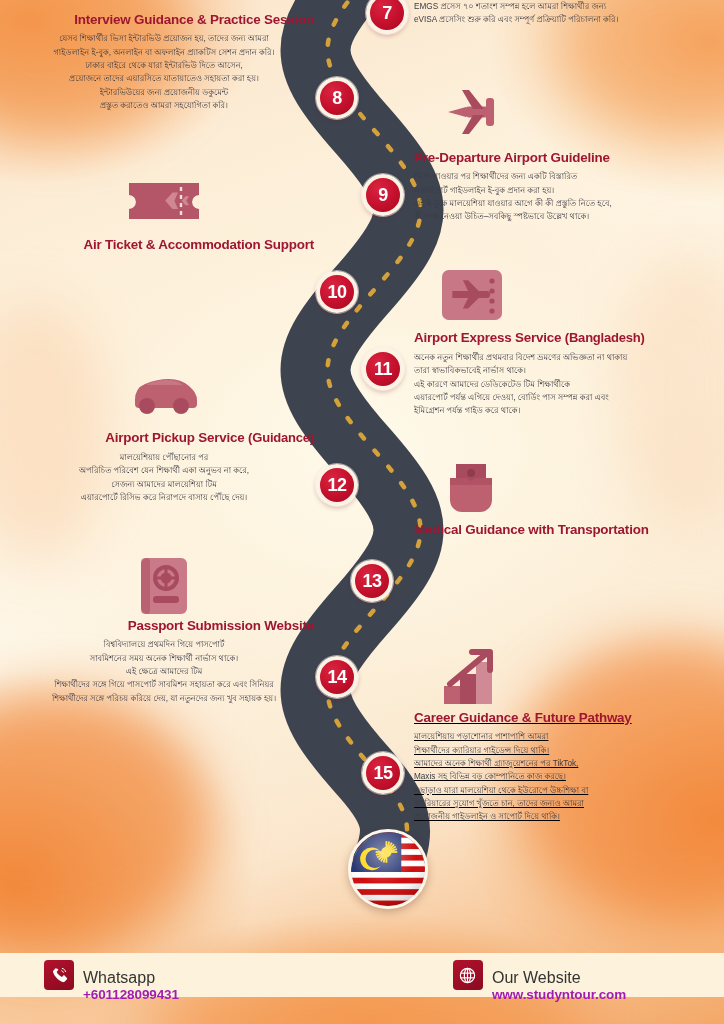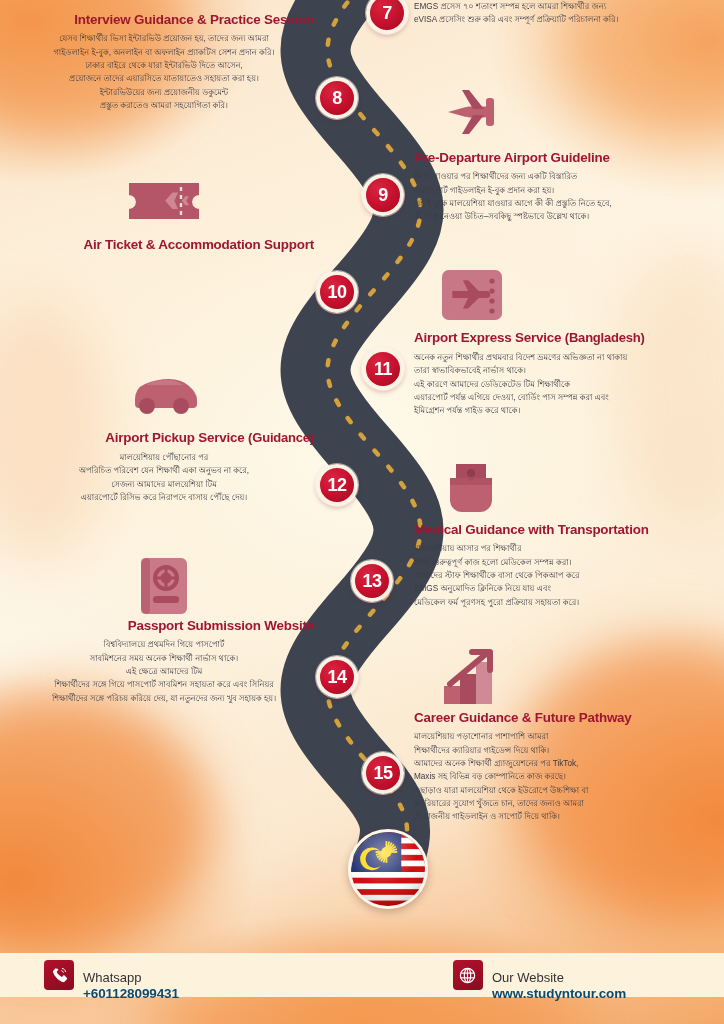--- a/index.html
+++ b/index.html
@@ -103,22 +103,22 @@
   .contact { display: flex; align-items: center; gap: 9px; }
   #contact-wa { margin-left: 44px; }
   #contact-web { margin-left: 274px; }
   .contact-icon {
     width: 30px; height: 30px; border-radius: 4px;
     background: linear-gradient(150deg,#b3112c,#8a0a20);
     display: flex; align-items: center; justify-content: center;
     color: #fff;
   }
   .contact-lines { line-height: 1.15; }
-  .contact-label { font-size: 13px; color: #333; margin-top: 22px; }
-  .contact-value { font-size: 13.5px; color: #0c4a6e; font-weight: bold; letter-spacing: -0.1px; }
+  .contact-label { font-size: 16px; color: #333; margin-top: 22px; }
+  .contact-value { font-size: 13.5px; color: #a21caf; font-weight: bold; letter-spacing: -0.1px; }
 </style>
 </head>
 <body>
 
 <div id="poster">
 
   <div class="blotch" style="left:-70px;top:-60px;width:260px;height:200px;background:rgba(242,140,60,0.55);"></div>
   <div class="blotch" style="right:-80px;top:-50px;width:250px;height:190px;background:rgba(244,150,72,0.45);"></div>
   <div class="blotch" style="left:-90px;top:690px;width:300px;height:260px;background:rgba(241,130,52,0.62);"></div>
   <div class="blotch" style="right:-90px;top:640px;width:300px;height:280px;background:rgba(241,132,54,0.6);"></div>
@@ -224,45 +224,40 @@
       <div class="block col col-right" style="top: 460px;">
         <div class="icon-wrap"><svg width="62" height="56" viewBox="0 0 62 56" xmlns="http://www.w3.org/2000/svg">
         <path d="M16 4 h30 v16 h-30z" fill="#a94b5e"></path>
         <path d="M10 18 h42 v22 a12 12 0 0 1 -12 12 H22 A12 12 0 0 1 10 40z" fill="#bd6070"></path>
         <path d="M10 18 h42 v7 H10z" fill="#a94b5e" opacity="0.6"></path>
         <path d="M31 6 l6 4 v7 l-6 4 l-6 -4 v-7z" fill="#a94b5e"></path>
         <circle cx="31" cy="13" r="4" fill="#8f3d4e"></circle>
       </svg></div>
      <div class="sec-title">
        <span>Medical Guidance with Transportation</span></div>
-     <div class="sec-body">মালয়েশিয়ায় আসার পর শিক্ষার্থীর
-প্রথম গুরুত্বপূর্ণ কাজ হলো মেডিকেল সম্পন্ন করা।
-আমাদের স্টাফ শিক্ষার্থীকে বাসা থেকে পিকআপ করে
-EMGS অনুমোদিত ক্লিনিকে নিয়ে যায় এবং
-মেডিকেল ফর্ম পূরণসহ পুরো প্রক্রিয়ায় সহায়তা করে।</div>
       </div>
       <div class="block col col-left" style="top: 556px;">
         <div class="icon-wrap"><svg width="58" height="60" viewBox="0 0 58 60" xmlns="http://www.w3.org/2000/svg">
         <rect x="6" y="2" width="46" height="56" rx="6" fill="#d08a96"></rect>
         <rect x="6" y="2" width="46" height="56" rx="6" fill="#bd6070" opacity="0.4"></rect>
         <rect x="6" y="2" width="9" height="56" rx="4" fill="#a94b5e" opacity="0.5"></rect>
         <circle cx="31" cy="22" r="11" fill="none" stroke="#a94b5e" stroke-width="4"></circle>
         <path d="M31 13 v18 M22 22 h18" stroke="#a94b5e" stroke-width="3"></path>
         <circle cx="31" cy="22" r="5.5" fill="#a94b5e"></circle>
         <rect x="18" y="40" width="26" height="7" rx="3" fill="#a94b5e"></rect>
       </svg></div>
      <div class="sec-title">
        <span>Passport Submission Website</span></div>
      <div class="sec-body">বিশ্ববিদ্যালয়ে প্রথমদিন গিয়ে পাসপোর্ট
 সাবমিশনের সময় অনেক শিক্ষার্থী নার্ভাস থাকে।
 এই ক্ষেত্রে আমাদের টিম
 শিক্ষার্থীদের সঙ্গে গিয়ে পাসপোর্ট সাবমিশন সহায়তা করে এবং সিনিয়র
 শিক্ষার্থীদের সঙ্গে পরিচয় করিয়ে দেয়, যা নতুনদের জন্য খুব সহায়ক হয়।</div>
       </div>
-      <div class="block col col-right" style="top: 648px;">
+      <div class="block col col-right" style="top: 648px; text-decoration: underline;">
         <div class="icon-wrap"><svg width="62" height="58" viewBox="0 0 62 58" xmlns="http://www.w3.org/2000/svg">
         <rect x="4" y="38" width="16" height="18" fill="#bd6070"></rect>
         <rect x="20" y="26" width="16" height="30" fill="#a94b5e"></rect>
         <rect x="36" y="14" width="16" height="42" fill="#d08a96"></rect>
         <path d="M10 36 L46 6" stroke="#a94b5e" stroke-width="6" stroke-linecap="round"></path>
         <path d="M32 4 h18 v18" stroke="#a94b5e" stroke-width="6" fill="none" stroke-linecap="round" stroke-linejoin="round"></path>
       </svg></div>
      <div class="sec-title">
        <span>Career Guidance &amp; Future Pathway</span></div>
      <div class="sec-body">মালয়েশিয়ায় পড়াশোনার পাশাপাশি আমরা

